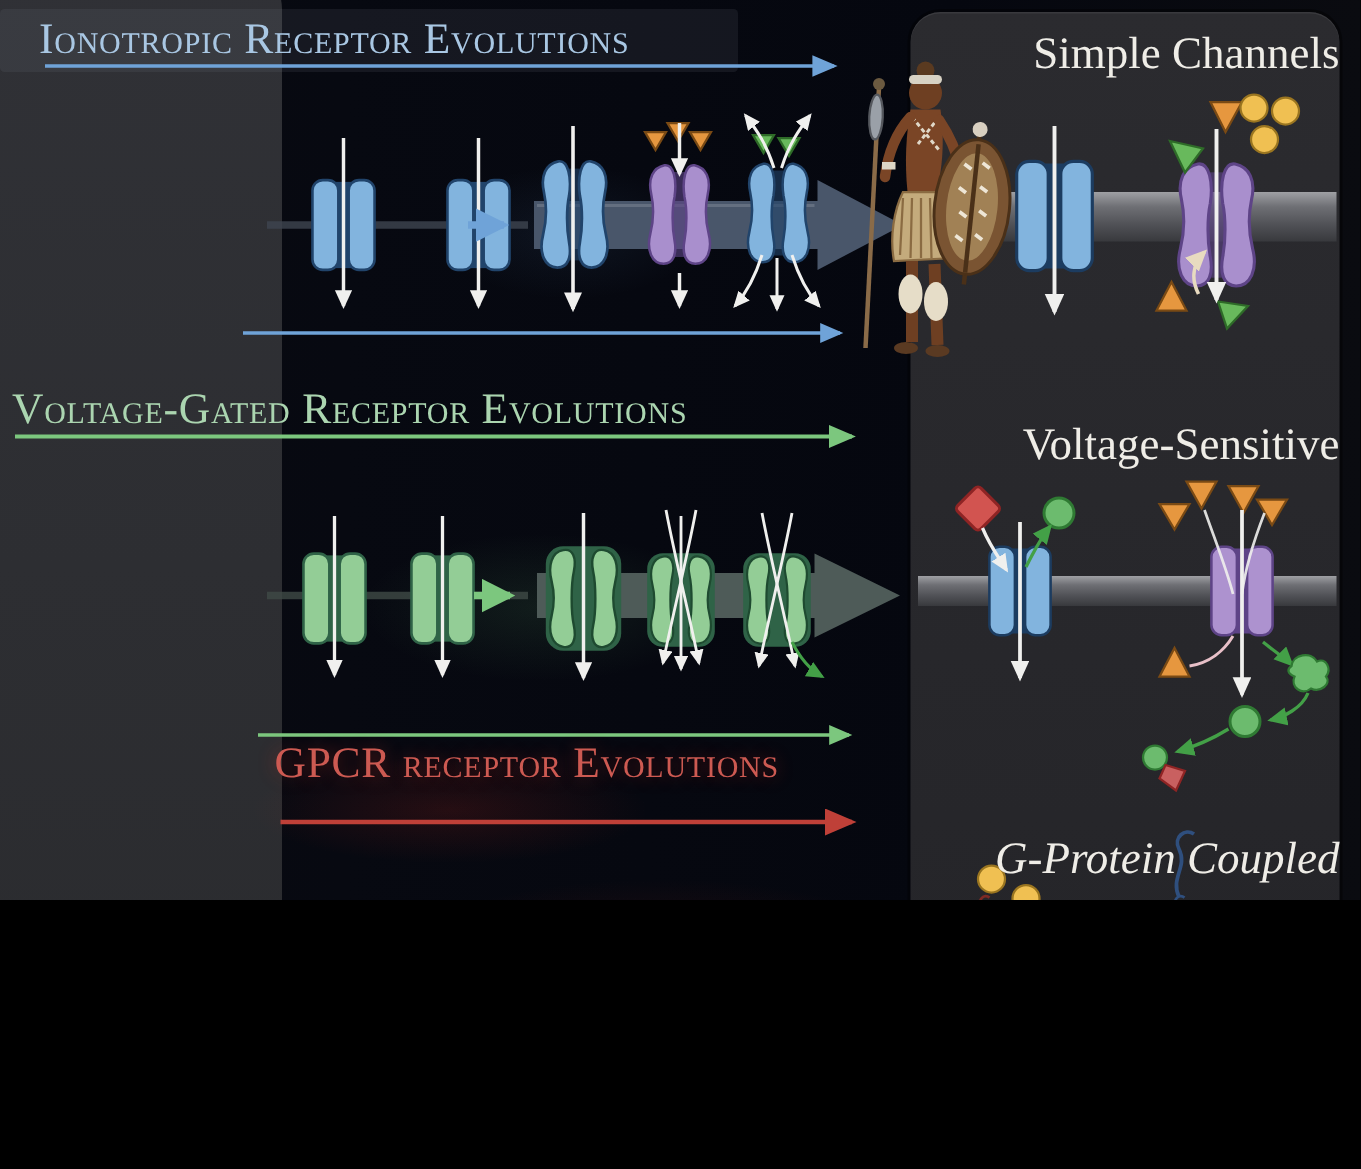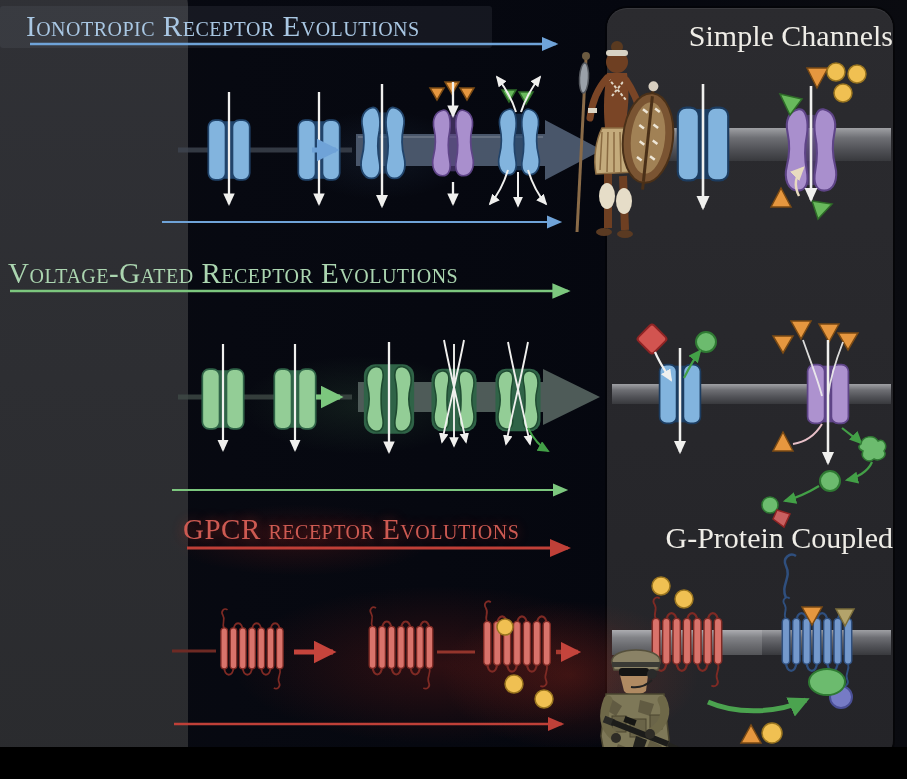--- a/index.html
+++ b/index.html
@@ -1,39 +1,39 @@
 <!DOCTYPE html>
 <html style="--title-blue: #a9c7e3; --title-green: #abd5b0; --title-red: #cd5a52; --heading: #efede7; --arrow-blue: #6fa3d8; --arrow-green: #7cc77e; --arrow-red: #bf4038; --band-slate: #49566a; --band-green: #4e5b58; --blue-light: #82b4de; --blue-dark: #21446b; --purple-light: #a98fcd; --purple-dark: #5e4487; --green-light: #93cd96; --green-dark: #2f6347; --red-light: #d9736b; --red-dark: #7e2a24; --royal-light: #7499cc; --royal-dark: #2f4f7e; --yellow: #f0c052; --orange: #e6973f; --lime: #68b95c; --diamond: #d25450; --gp-green: #6cbb6e; --gp-blue: #767bc5; --olive: #b3a36b; --white-arrow: #f0f0ee;"><head>
 <meta charset="utf-8">
 <style>
   html,body{margin:0;padding:0;background:#000;}
-  #stage{position:relative;width:907px;height:747px;overflow:hidden;
+  #stage{position:relative;width:907px;height:600px;overflow:hidden;
     background:linear-gradient(90deg,#090a10 0%,#070911 25%,#05070f 70%,#0a0b10 100%);
     font-family:"Liberation Serif",serif;}
   .abs{position:absolute;}
   .left-panel{left:-26px;top:-24px;width:214px;height:802px;border-radius:30px;
     background:linear-gradient(180deg,#303136,#2a2b2e);}
   .title-strip{left:0;top:6px;width:492px;height:42px;background:rgba(110,118,132,.14);border-radius:3px;}
   .right-panel{left:607px;top:8px;width:286px;height:752px;border-radius:20px;
     background:linear-gradient(180deg,#2b2b2f,#242428);
     box-shadow:inset 0 1px 0 rgba(255,255,255,.07),0 0 0 2px rgba(0,0,0,.4);}
   .bottom-bar{left:0;top:764px;width:907px;height:15px;border-top:1px solid #000;
     background:linear-gradient(90deg,#1a1a1d 0%,#1a1a1d 55%,#251b1a 66%,#1a1a1d 82%);}
   .glow{pointer-events:none;}
   .g-red1{left:230px;top:585px;width:420px;height:160px;background:radial-gradient(ellipse at center,rgba(205,45,28,.20),transparent 70%);}
   .g-red2{left:440px;top:600px;width:260px;height:150px;background:radial-gradient(ellipse at center,rgba(215,55,30,.22),transparent 70%);}
   .g-red3{left:170px;top:505px;width:260px;height:70px;background:radial-gradient(ellipse at center,rgba(200,40,28,.16),transparent 72%);}
   .g-green{left:240px;top:355px;width:240px;height:100px;background:radial-gradient(ellipse at center,rgba(115,205,125,.10),transparent 70%);}
   .g-blue{left:290px;top:110px;width:180px;height:90px;background:radial-gradient(ellipse at center,rgba(110,170,230,.08),transparent 70%);}
   .row-title{font-variant:small-caps;font-size:29px;letter-spacing:.5px;white-space:nowrap;}
   .t1{left:26px;top:10px;color:var(--title-blue);}
   .t2{left:8px;top:257px;color:var(--title-green);}
-  .t3{left:183px;top:513px;color:var(--title-red);text-shadow:0 0 12px rgba(220,50,30,.45);font-family:Liberation Serif, serif;}
+  .t3{left:183px;top:493px;color:var(--title-red);text-shadow:0 0 12px rgba(220,50,30,.45);font-family:Liberation Serif, serif;}
   .rp-head{left:607px;width:286px;text-align:right;font-size:30px;color:var(--heading);white-space:nowrap;}
-  .h1{top:19px;} .h2{top:213px;} .h3{top:280px;} .h4{top:521px;}
+  .h1{top:19px;} .h2{top:213px;} .h3{top:280px;} .h4{top:556px;font-style:italic;}
 </style>
 </head>
 <body>
 
 <div id="stage">
   <div class="abs left-panel"></div>
   <div class="abs title-strip"></div>
   <div class="abs right-panel"></div>
   <div class="abs glow g-blue"></div>
   <div class="abs glow g-green"></div>
@@ -313,14 +313,15 @@
       <rect x="639" y="763" width="22" height="16" fill="#767050"></rect>
     </g>
   </svg>
 
   <div class="abs bottom-bar"></div>
 
   <div class="abs row-title t1">Ionotropic Receptor Evolutions</div>
   <div class="abs row-title t2">Voltage-Gated Receptor Evolutions</div>
   <div class="abs row-title t3">GPCR receptor Evolutions</div>
   <div class="abs rp-head h1">Simple Channels</div>
+  <div class="abs rp-head h3">Voltage-Sensitive</div>
   <div class="abs rp-head h4">G-Protein Coupled</div>
 </div>
 
 </body></html>

